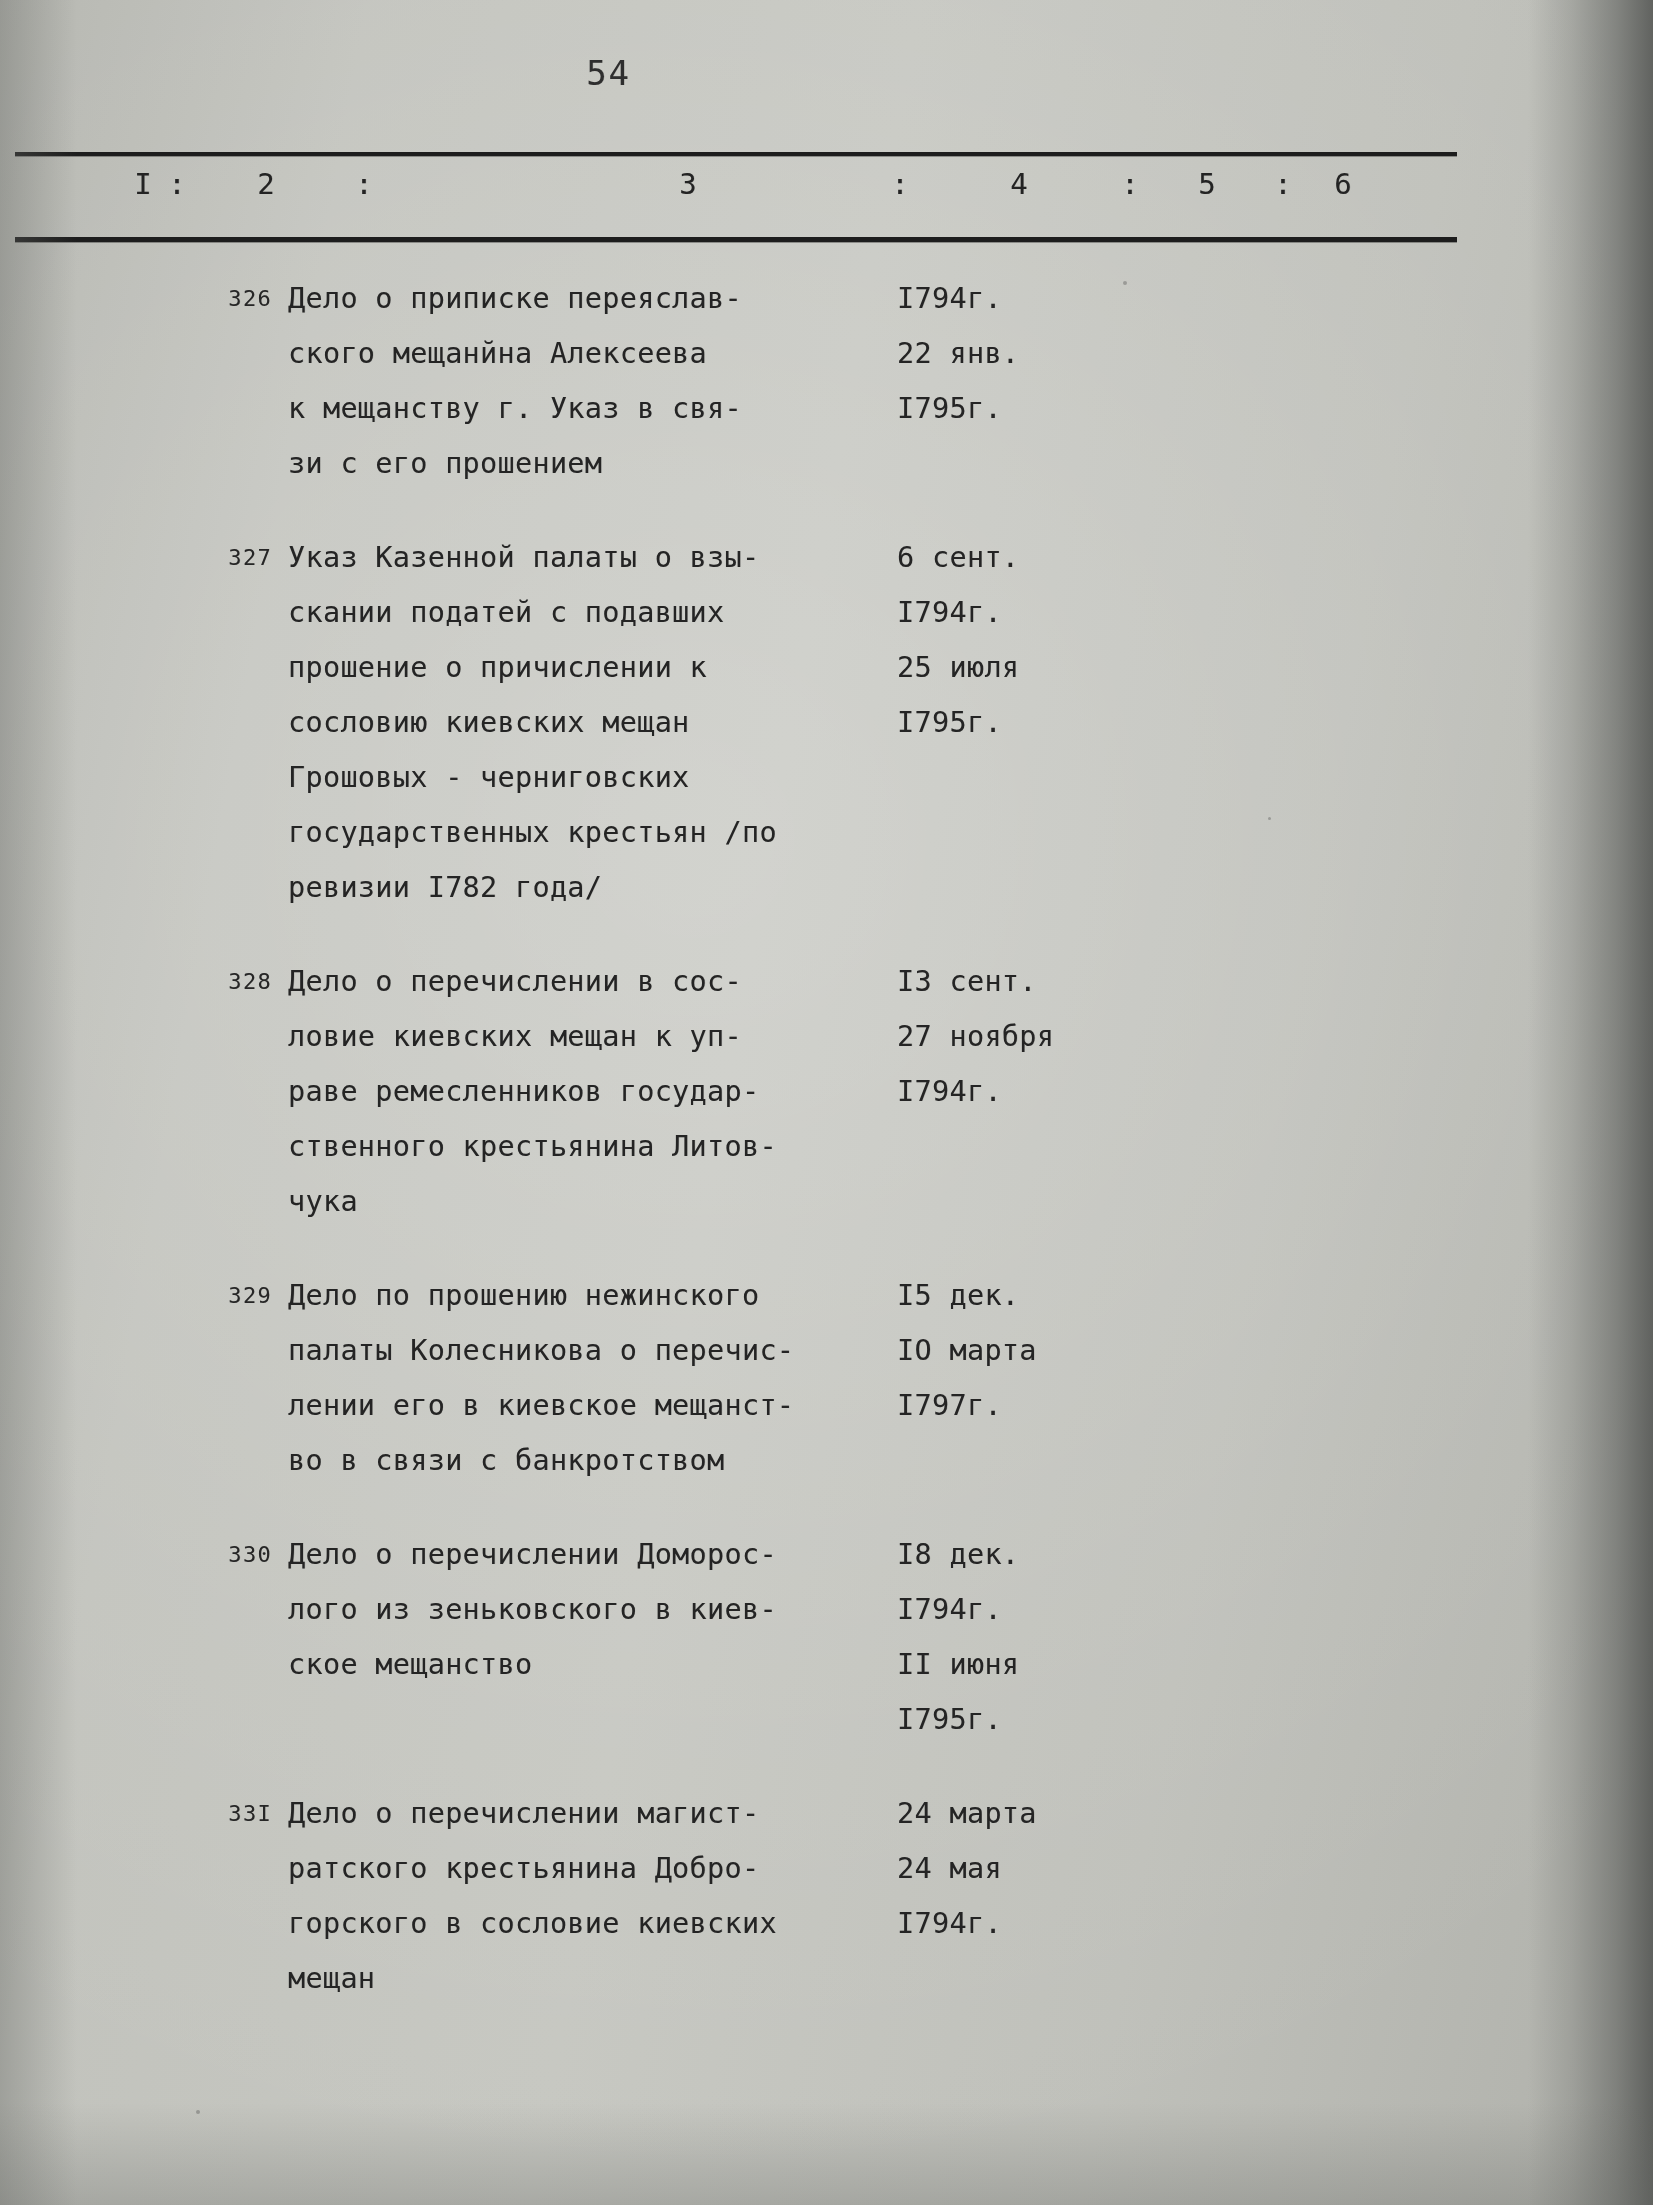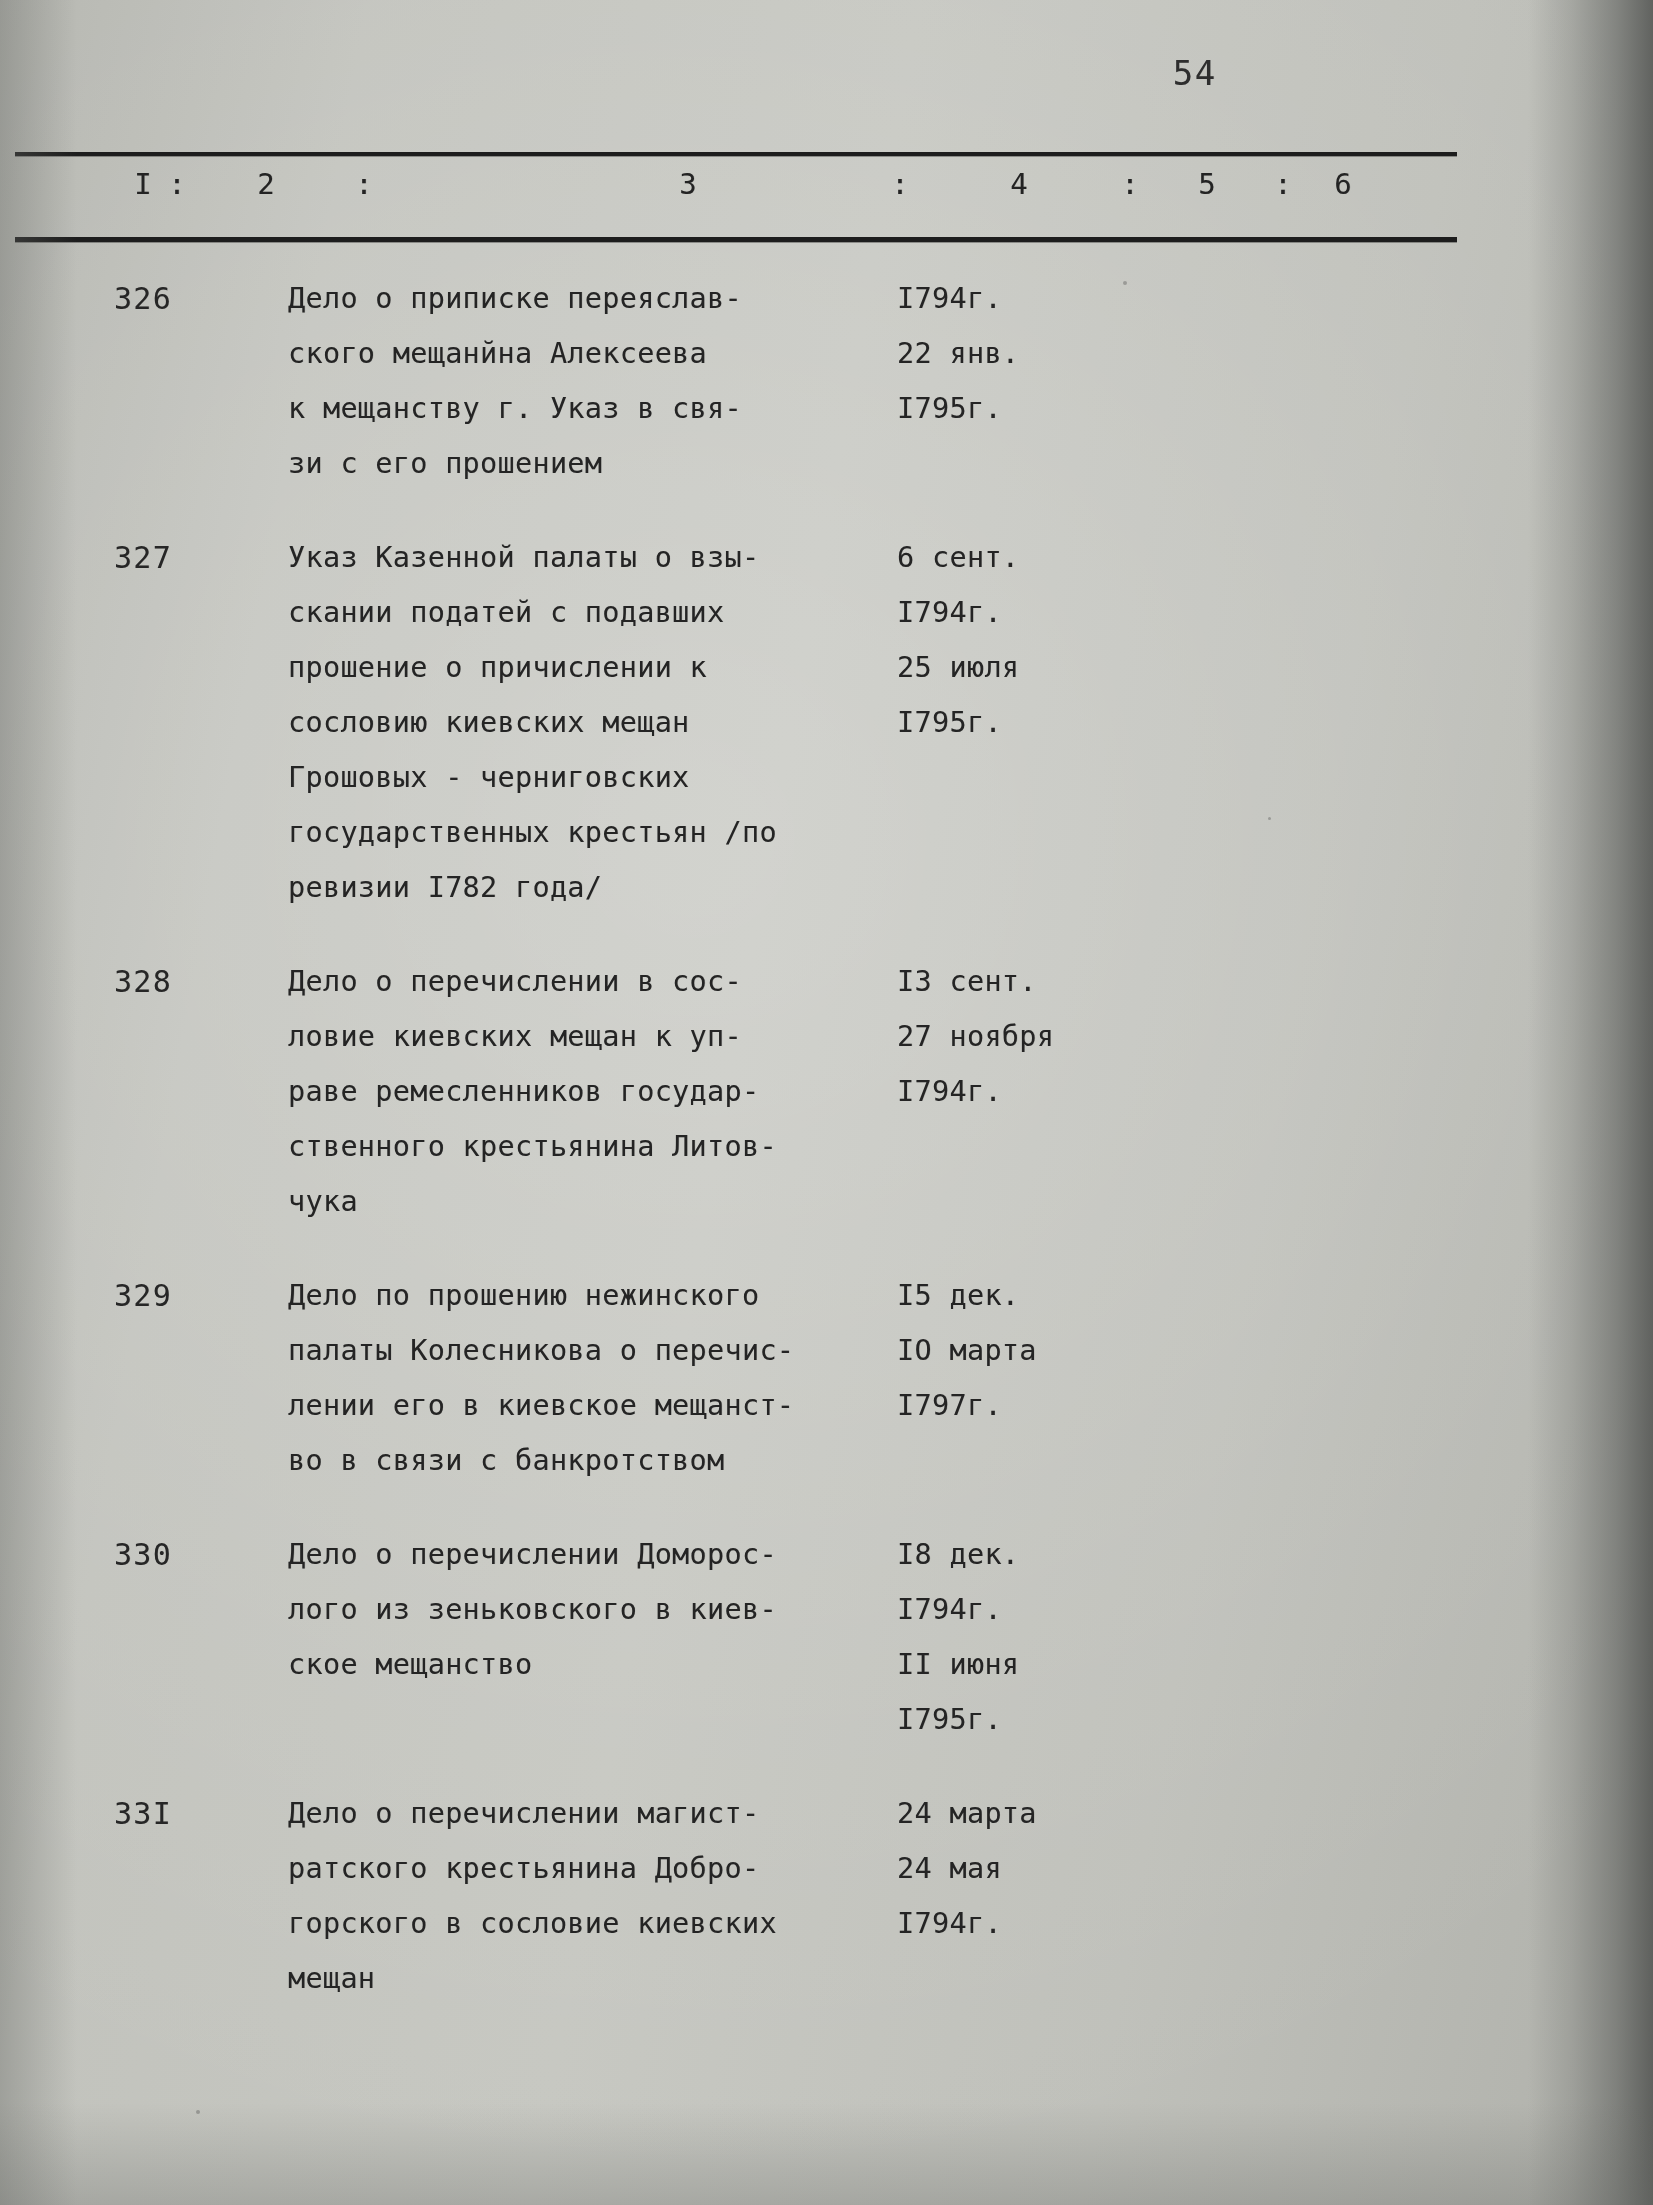--- a/index.html
+++ b/index.html
@@ -54,21 +54,21 @@
     border-radius: 50%;
     pointer-events: none;
   }
 
   
   .page-number {
     position: absolute;
     top: 53px;
     left: 0;
     width: 1217px;
-    text-align: right;
+    text-align: center;
     font-size: 34px;
     color: #2e2e2e;
     letter-spacing: 1.7px;
     font-family: "DejaVu Sans Mono", monospace;
   }
 
   
   .rule {
     position: absolute;
     left: 15.3px;
@@ -108,24 +108,24 @@
     margin-bottom: 39px;
   }
   .entry-row {
     position: relative;
     display: flex;
     align-items: flex-start;
   }
   .col-num {
     width: 272px;
     flex: 0 0 272px;
-    text-align: left;
+    text-align: right;
     padding-left: 114px;
     box-sizing: border-box;
-    font-size: 30px;
+    font-size: 22px;
     line-height: 55px;
     color: #262626;
     letter-spacing: 1.3px;
   }
   .col-title {
     width: 604px;
     flex: 0 0 604px;
     font-size: 28.5px;
     line-height: 55px;
     color: #242424;

